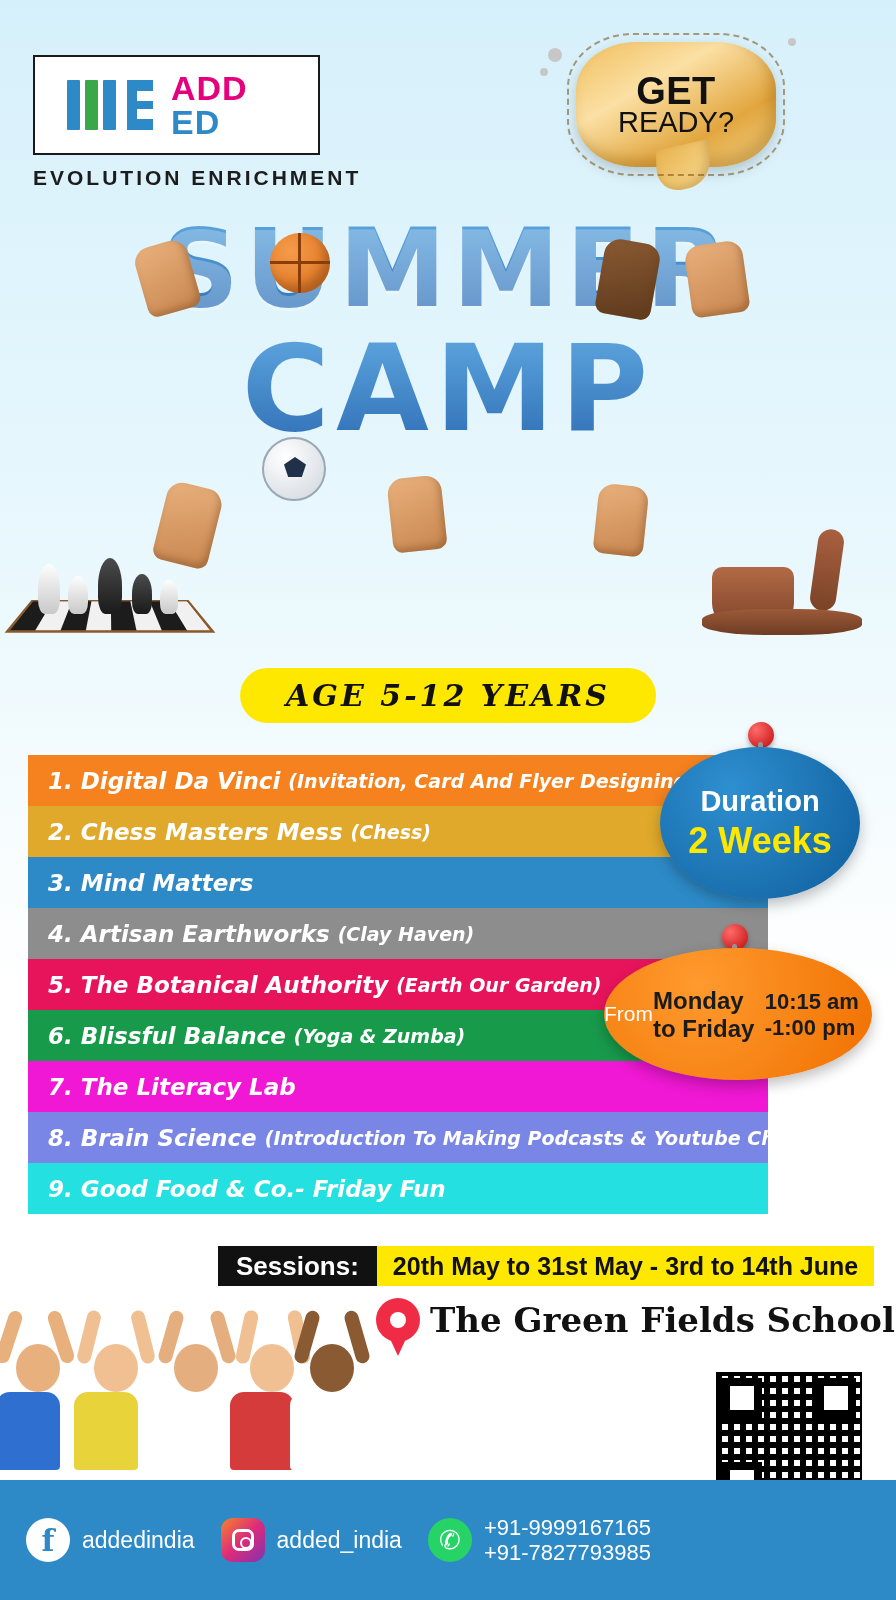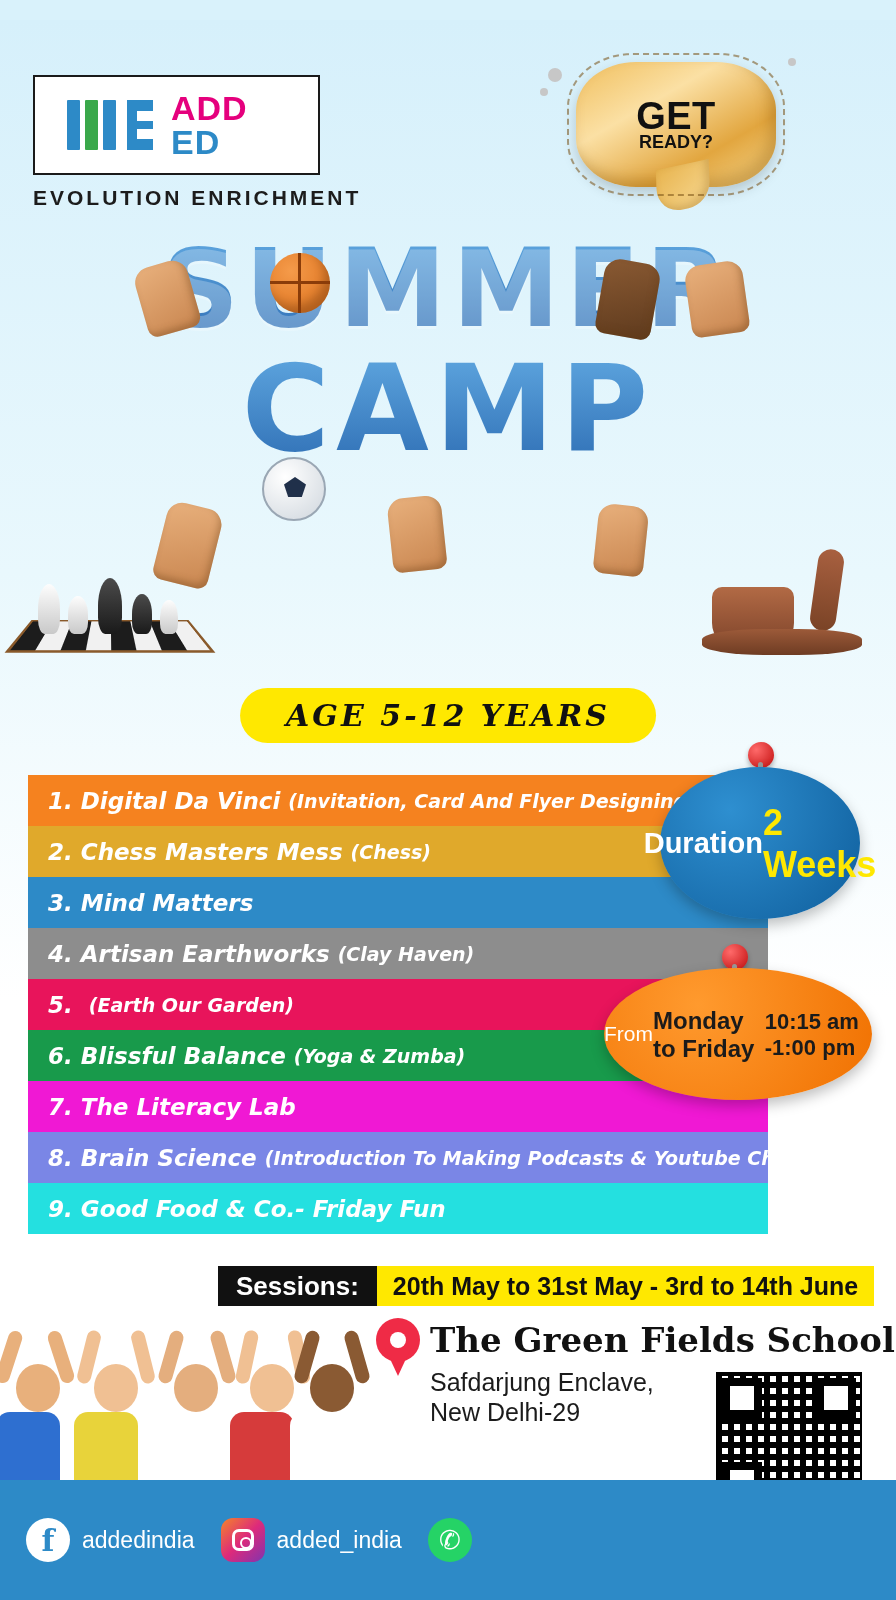--- a/index.html
+++ b/index.html
@@ -6,21 +6,20 @@
   body {
     width: 896px; height: 1600px;
     font-family: "Liberation Sans", sans-serif;
     background: #d9f2fb;
     overflow: hidden;
     position: relative;
   }
   .poster {
     position: absolute; inset: 0;
     background: linear-gradient(180deg, #d6f0fb 0%, #e9f8fd 35%, #ffffff 62%, #ffffff 100%);
-    margin-top: 20px;
   }
 
   
   .logo-box {
     position: absolute; left: 33px; top: 55px;
     width: 287px; height: 100px;
     background: #ffffff; border: 2px solid #1a1a1a;
     display: flex; align-items: center;
   }
   .logo-bars { display: flex; align-items: flex-end; gap: 5px; margin-left: 32px; }
@@ -65,21 +64,21 @@
   .gr-dash {
     position: absolute; inset: -9px; border: 2px dashed rgba(120,80,20,.55);
     border-radius: 66px/54px;
   }
   .gr-text {
     position: absolute; inset: 0; display: flex; flex-direction: column;
     align-items: center; justify-content: center; line-height: .95;
     color: #111; text-align: center;
   }
   .gr-text .l1 { font-size: 38px; font-weight: 700; letter-spacing: .5px; }
-  .gr-text .l2 { font-size: 18px; font-weight: 700; }
+  .gr-text .l2 { font-size: 29px; font-weight: 400; }
   .gr-dot { position: absolute; border-radius: 50%; background: #c7c7c7; }
 
   
   .title-area { position: absolute; left: 0; right: 0; top: 215px; height: 430px; }
   .word-summer, .word-camp {
     text-align: center;
     font-family: "DejaVu Sans", sans-serif;
     font-weight: 700;
     color: #3b7fc4;
     letter-spacing: 6px;
@@ -180,21 +179,21 @@
     font-family: "DejaVu Sans", sans-serif; font-style: italic; font-weight: 700;
     font-size: 23px; white-space: nowrap;
   }
   .row .num { margin-right: 8px; }
   .row .sub { font-size: 19px; font-weight: 700; margin-left: 8px; }
 
   .badge-dur {
     position: absolute; right: 36px; top: 747px; width: 200px; height: 152px;
     background: radial-gradient(circle at 35% 28%, #2e8fd0, #0f5e9c);
     border-radius: 50%;
-    display: flex; flex-direction: row; align-items: center; justify-content: center;
+    display: flex; flex-direction: column; align-items: center; justify-content: center;
     box-shadow: 0 6px 14px rgba(0,0,0,.25);
   }
   .badge-dur .t1 { color: #ffffff; font-size: 29px; font-weight: 700; }
   .badge-dur .t2 { color: #ffe800; font-size: 36px; font-weight: 700; margin-top: 2px; }
   .badge-time {
     position: absolute; right: 24px; top: 948px; width: 268px; height: 132px;
     background: radial-gradient(circle at 35% 28%, #ff9a2e, #f07000);
     border-radius: 50%;
     display: flex; flex-direction: row; align-items: center; justify-content: center;
     box-shadow: 0 6px 14px rgba(0,0,0,.25);
@@ -367,20 +366,21 @@
       <span class="num">3.</span>
       <span>Mind Matters</span>
     </div>
     <div class="row" style="background:#8d8d8d; width:740px;">
       <span class="num">4.</span>
       <span>Artisan Earthworks</span>
       <span class="sub">(Clay Haven)</span>
     </div>
     <div class="row" style="background:#e8145b; width:740px;">
       <span class="num">5.</span>
+      <span>The Botanical Authority</span>
       <span class="sub">(Earth Our Garden)</span>
     </div>
     <div class="row" style="background:#189a4b; width:740px;">
       <span class="num">6.</span>
       <span>Blissful Balance</span>
       <span class="sub">(Yoga &amp; Zumba)</span>
     </div>
     <div class="row" style="background:#f018d4; width:740px;">
       <span class="num">7.</span>
       <span>The Literacy Lab</span>
@@ -449,24 +449,20 @@
     </div>
   </div>
 
   <div class="map-pin">
     <div class="head"></div>
       <div class="tip"></div>
       <div class="hole"></div>
   </div>
   <div class="venue">
     <div class="venue-name">The Green Fields School</div>
-    <div class="venue-addr">
-      <div>Safdarjung Enclave,</div>
-      <div>New Delhi-29</div>
-    </div>
   </div>
 
   <div class="qr">
     <div class="qr-inner"></div>
     <div class="qr-eye" style="left:12px; top:12px;"></div>
     <div class="qr-eye" style="right:12px; top:12px;"></div>
     <div class="qr-eye" style="left:12px; bottom:12px;"></div>
   </div>
 
   <div class="footer">
@@ -475,16 +471,20 @@
       <span class="ftext">addedindia</span>
     </div>
     <div class="fitem">
       <div class="fic ig">
           <span></span>
         </div>
       <span class="ftext">added_india</span>
     </div>
     <div class="fitem">
       <div class="fic wa">✆</div>
+      <div class="ftext phones">
+        <div>+91-9999167165</div>
+        <div>+91-7827793985</div>
+      </div>
     </div>
   </div>
 
 </div>
 
 </body></html>

